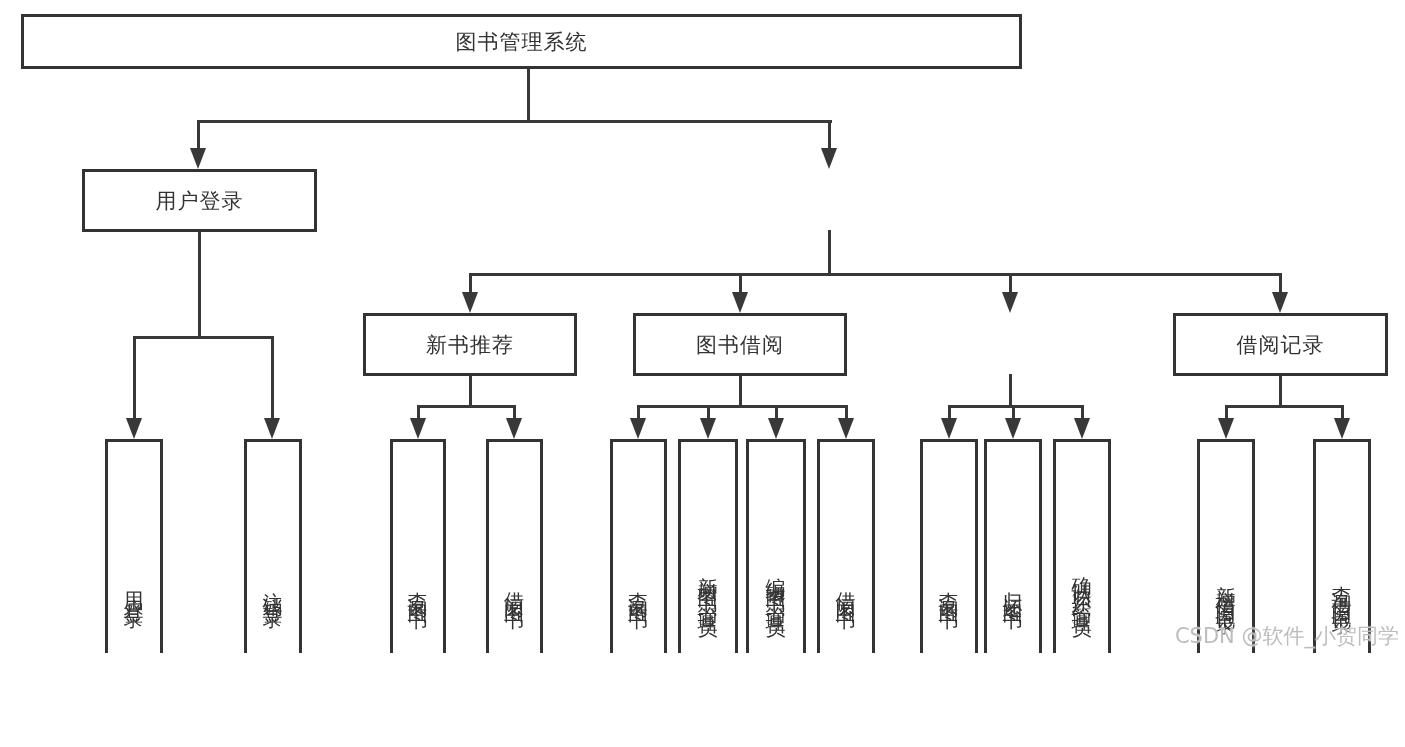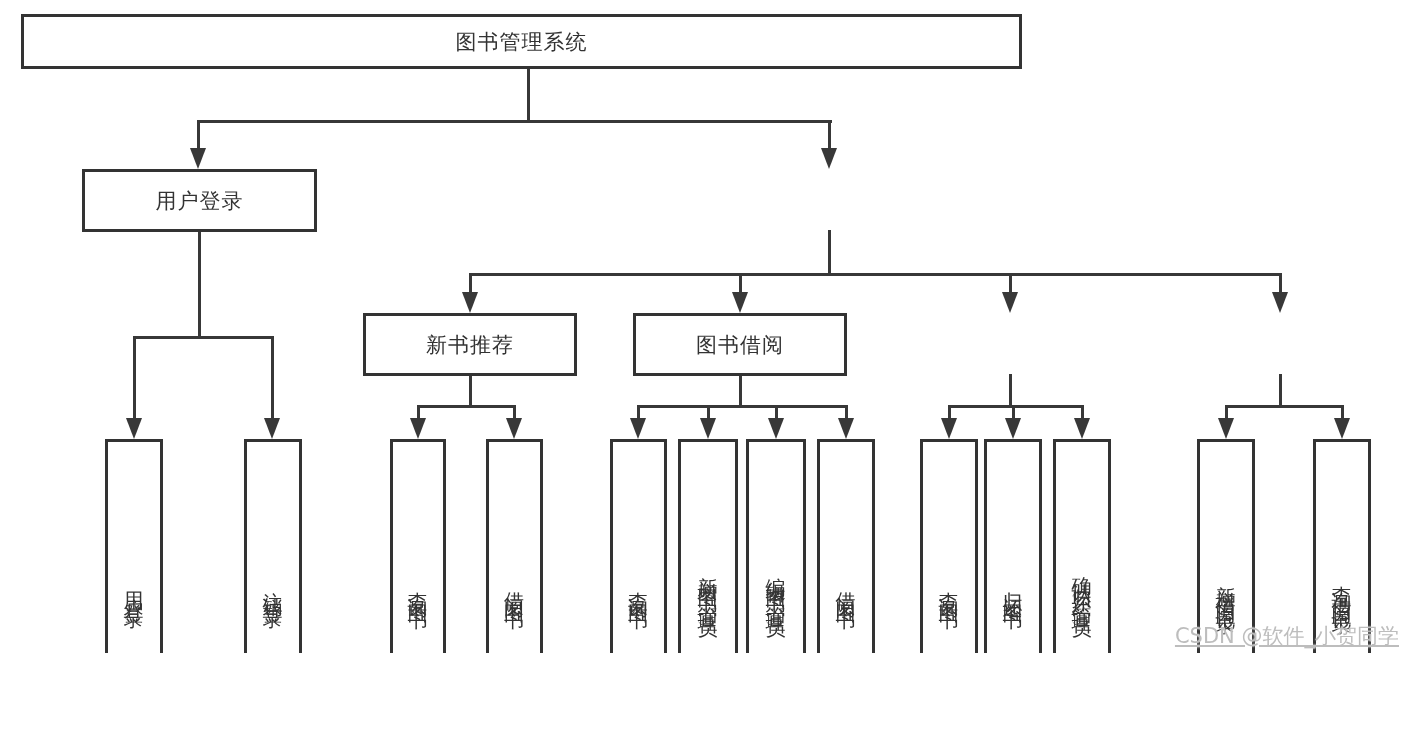--- a/index.html
+++ b/index.html
@@ -61,21 +61,20 @@
   }
   .watermark {
     position: absolute;
     right: 6px;
     bottom: 3px;
     font-size: 21px;
     color: #bdbdbd;
     text-shadow: 0 0 2px #ffffff;
     z-index: 5;
     white-space: nowrap;
-    text-decoration: underline;
   }
 </style>
 </head>
 <body>
 
 <div id="canvas">
 
   <div class="hbox" style="left:21px; top:14px; width:1001px; height:55px;">
     <span class="lbl">图书管理系统</span>
   </div>
@@ -108,20 +107,23 @@
   <div class="arrow" style="left:1002px; top:292px;"></div>
   <div class="line" style="left:1279px; top:273px; width:3px; height:21px;"></div>
   <div class="arrow" style="left:1272px; top:292px;"></div>
 
   <div class="hbox" style="left:363px; top:313px; width:214px; height:63px;">
     <span class="lbl">新书推荐</span>
   </div>
   <div class="hbox" style="left:633px; top:313px; width:214px; height:63px;">
     <span class="lbl">图书借阅</span>
   </div>
+  <div class="hbox" style="left:1173px; top:313px; width:215px; height:63px;">
+    <span class="lbl">借阅记录</span>
+  </div>
 
   <div class="line" style="left:469px; top:374px; width:3px; height:31px;"></div>
   <div class="line" style="left:417px; top:405px; width:99px; height:3px;"></div>
   <div class="line" style="left:417px; top:405px; width:3px; height:15px;"></div>
   <div class="arrow" style="left:410px; top:418px;"></div>
   <div class="line" style="left:513px; top:405px; width:3px; height:15px;"></div>
   <div class="arrow" style="left:506px; top:418px;"></div>
 
   <div class="line" style="left:739px; top:374px; width:3px; height:31px;"></div>
   <div class="line" style="left:637px; top:405px; width:211px; height:3px;"></div>

